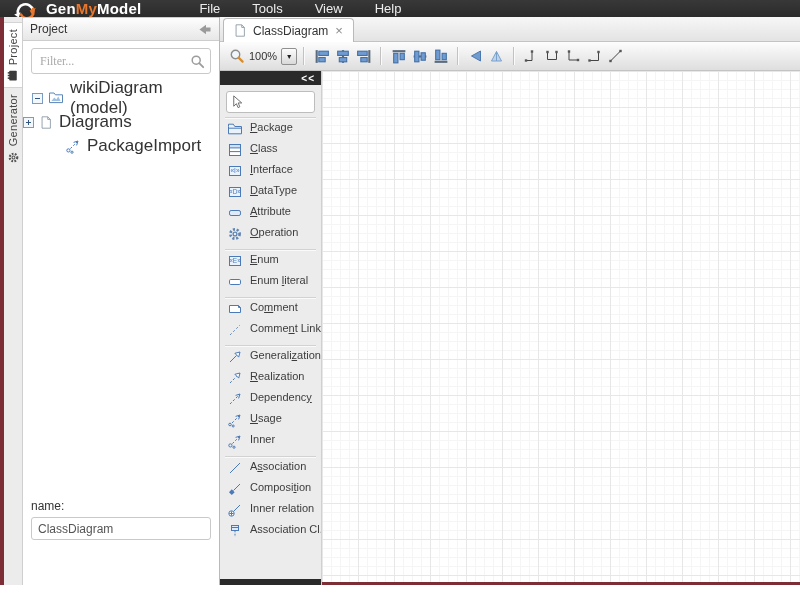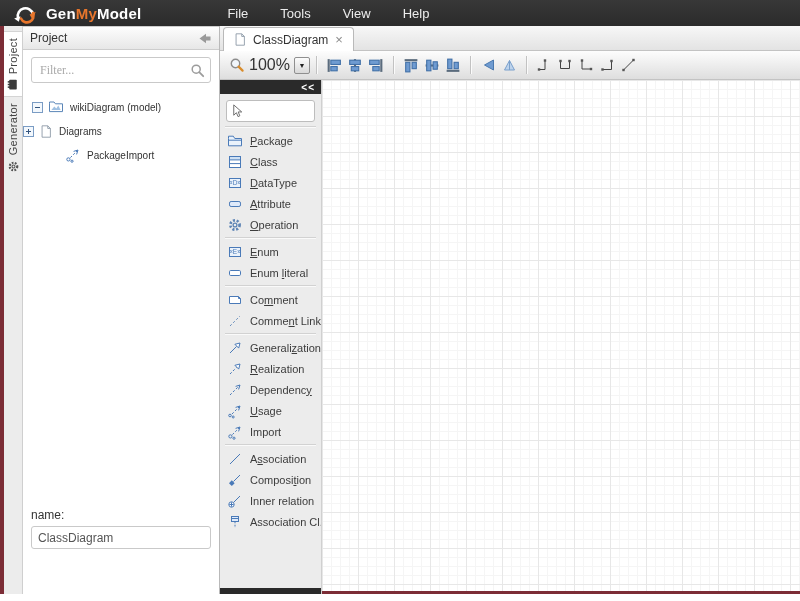--- a/index.html
+++ b/index.html
@@ -3,22 +3,22 @@
 <meta charset="utf-8">
 <style>
   html,body{margin:0;padding:0;}
   .app{
     position:relative;width:800px;height:601px;overflow:hidden;
     font-family:"Liberation Sans",sans-serif;background:#fff;
     -webkit-font-smoothing:antialiased;cursor:default;
   }
   
   .topbar{
-    height:26px;background:linear-gradient(#383838,#2b2b2b);
-    display:flex;align-items:center;padding:0 10px;box-sizing:border-box;gap:28px;
+    height:17px;background:linear-gradient(#383838,#2b2b2b);
+    display:flex;align-items:center;padding:0 10px;box-sizing:border-box;
   }
   .logo{display:flex;align-items:center;gap:6px;}
   .logo-text{font-size:15px;font-weight:bold;color:#fff;letter-spacing:.2px;}
   .logo-text .accent{color:#e8762c;}
   .menus{display:flex;margin-left:46px;gap:8px;}
   .menu-item{color:#ececec;font-size:13px;padding:6px 12px;}
   
   .main{display:flex;height:568px;}
   .redbar{width:4px;background:#7c2d36;flex:none;}
   .vtabs{width:19px;background:#ececec;border-right:1px solid #cfcfcf;flex:none;padding-top:5px;box-sizing:border-box;}
@@ -37,21 +37,21 @@
   .pin-btn{line-height:0;}
   .filter-wrap{position:relative;margin:7px 8px 4px;flex:none;}
   .filter-input{
     width:100%;height:26px;box-sizing:border-box;border:1px solid #c9c9c9;border-radius:3px;
     padding:0 26px 0 8px;font-size:12px;color:#555;outline:none;background:#fff;
     font-family:Liberation Serif, serif;
   }
   .filter-input::placeholder{color:#a9a9a9;}
   .filter-search{position:absolute;right:6px;top:6px;line-height:0;}
   .tree{flex:1;padding-top:8px;overflow:hidden;}
-  .tree-row{display:flex;align-items:center;height:24px;font-size:10px;color:#333;}
+  .tree-row{display:flex;align-items:center;height:24px;font-size:17px;color:#333;}
   .tree-row .expander{width:11px;height:11px;line-height:0;margin-right:5px;flex:none;}
   .tree-row .spacer{width:16px;flex:none;}
   .tree-row .ticon{line-height:0;margin-right:6px;flex:none;}
   .props-body{flex:none;height:95px;padding:9px 8px 0;box-sizing:border-box;}
   .field-label{font-size:12px;color:#333;margin-bottom:4px;}
   .field-input{
     width:100%;height:23px;box-sizing:border-box;border:1px solid #c9c9c9;border-radius:3px;
     padding:0 6px;font-size:12px;color:#555;outline:none;font-family:"Liberation Sans",sans-serif;
   }
   
@@ -66,39 +66,39 @@
     font-size:12px;color:#333;position:relative;top:1px;
   }
   .tab-close{color:#8a8a8a;font-size:13px;line-height:1;padding:0 1px;}
   .toolbar{
     height:28px;flex:none;background:linear-gradient(#fdfdfd,#dedede);
     border-bottom:1px solid #c3c3c3;display:flex;align-items:center;padding:0 9px;
   }
   .tb-sep{width:1px;height:18px;background:#c2c2c2;border-right:1px solid #fbfbfb;margin:0 6px;flex:none;}
   .tb-btn{width:21px;height:21px;display:flex;align-items:center;justify-content:center;flex:none;line-height:0;}
   .zoom-group{display:flex;align-items:center;gap:4px;}
-  .zoom-value{font-size:16px;color:#333;}
+  .zoom-value{font-size:11px;color:#333;}
   .zoom-drop{
     width:14px;height:15px;border:1px solid #8f8f8f;background:linear-gradient(#fcfcfc,#d9d9d9);
     display:flex;align-items:center;justify-content:center;font-size:7px;color:#222;border-radius:2px;
   }
   
   .workarea{flex:1;display:flex;min-height:0;position:relative;}
   .palette{width:101px;flex:none;display:flex;flex-direction:column;background:#ececec;border-right:1px solid #d0d0d0;}
   .palette-header{
     height:14px;flex:none;background:#2a2a2a;color:#fff;display:flex;align-items:center;justify-content:flex-end;
     font-size:10px;font-weight:bold;padding:0 6px;letter-spacing:1px;
   }
   .palette-body{flex:1;overflow:hidden;padding-top:4px;}
   .select-tool{
     height:20px;margin:2px 6px 4px;background:#fff;border:1px solid #bdbdbd;border-radius:3px;
     display:flex;align-items:center;padding-left:3px;
   }
   .pal-sep{height:1px;background:#d2d2d2;border-bottom:1px solid #fafafa;margin:2px 5px;}
-  .pal-item{display:flex;align-items:center;height:21px;padding-left:7px;gap:7px;}
+  .pal-item{display:flex;align-items:flex-start;height:21px;padding-left:7px;gap:7px;}
   .pal-item .plabel{font-size:11px;color:#3c3c3c;white-space:nowrap;}
   .pal-item .plabel u{text-decoration:underline;}
   .pal-item .picon{line-height:0;flex:none;}
   .palette-footer{height:6px;flex:none;background:#2a2a2a;}
   .canvas{
     flex:1;position:relative;background-color:#fff;
     background-image:
       linear-gradient(#e7e7e7 1px,transparent 1px),
       linear-gradient(90deg,#e7e7e7 1px,transparent 1px),
       linear-gradient(#f5f5f5 1px,transparent 1px),
@@ -360,20 +360,27 @@
                 <span class="picon"><svg width="16" height="16" viewBox="0 0 16 16">
                     <rect x="2.5" y="2.5" width="11" height="11" fill="#fff" stroke="#4a7ab8"></rect>
                     <rect x="2.5" y="2.5" width="11" height="3.4" fill="#cfe1f4" stroke="#4a7ab8"></rect>
                     <line x1="2.5" y1="9.6" x2="13.5" y2="9.6" stroke="#4a7ab8"></line>
                   </svg></span>
                 <span class="plabel"><u>C</u>lass</span>
               </div>
               <div class="pal-item">
                 <span class="picon"><svg width="16" height="16" viewBox="0 0 16 16">
                     <rect x="2.5" y="3.5" width="11" height="9" fill="#eaf2fb" stroke="#4a7ab8"></rect>
+                    <text x="8" y="10.4" font-size="6.5" text-anchor="middle" fill="#4a7ab8" font-family="Liberation Sans, sans-serif">«I»</text>
+                  </svg></span>
+                <span class="plabel"><u>I</u>nterface</span>
+              </div>
+              <div class="pal-item">
+                <span class="picon"><svg width="16" height="16" viewBox="0 0 16 16">
+                    <rect x="2.5" y="3.5" width="11" height="9" fill="#eaf2fb" stroke="#4a7ab8"></rect>
                     <text x="8" y="10.4" font-size="6.5" text-anchor="middle" fill="#4a7ab8" font-family="Liberation Sans, sans-serif">«D»</text>
                   </svg></span>
                 <span class="plabel"><u>D</u>ataType</span>
               </div>
               <div class="pal-item">
                 <span class="picon"><svg width="16" height="16" viewBox="0 0 16 16">
                     <rect x="2.5" y="5.5" width="11" height="5" rx="1.6" fill="#dfeafa" stroke="#4a7ab8"></rect>
                   </svg></span>
                 <span class="plabel"><u>A</u>ttribute</span>
               </div>
@@ -443,21 +450,21 @@
                   </svg></span>
                 <span class="plabel"><u>U</u>sage</span>
               </div>
               <div class="pal-item">
                 <span class="picon"><svg width="16" height="16" viewBox="0 0 16 16">
                     <line x1="5.4" y1="10.6" x2="12.4" y2="3.6" stroke="#4a7ab8" stroke-dasharray="2.2,1.8"></line>
                     <polyline points="8.6,4.4 13,3 11.6,7.4" fill="none" stroke="#4a7ab8"></polyline>
                     <circle cx="3.4" cy="12.4" r="1.6" fill="none" stroke="#4a7ab8"></circle>
                     <circle cx="7" cy="14.2" r="1.1" fill="none" stroke="#4a7ab8"></circle>
                   </svg></span>
-                <span class="plabel">Import</span>
+                <span class="plabel">Inner</span>
               </div>
               <div class="pal-sep"></div>
               <div class="pal-item">
                 <span class="picon"><svg width="16" height="16" viewBox="0 0 16 16">
                     <line x1="3" y1="13" x2="13" y2="3" stroke="#4a7ab8"></line>
                   </svg></span>
                 <span class="plabel">A<u>s</u>sociation</span>
               </div>
               <div class="pal-item">
                 <span class="picon"><svg width="16" height="16" viewBox="0 0 16 16">

